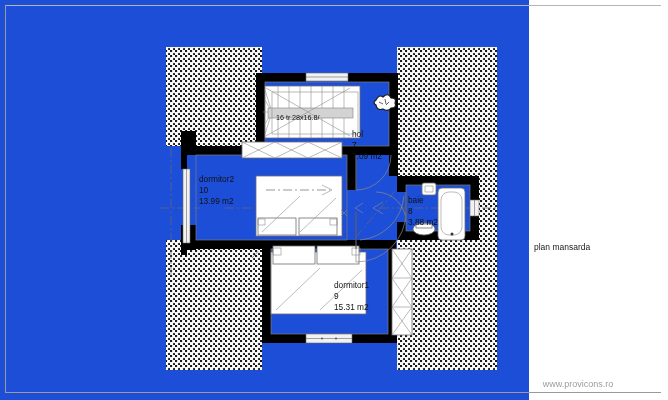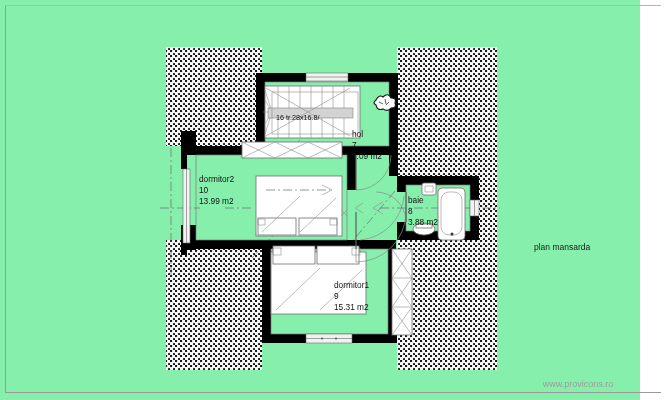--- a/index.html
+++ b/index.html
@@ -8,23 +8,23 @@
     background: #ffffff;
   }
   body {
     width: 668px;
     height: 400px;
     overflow: hidden;
     font-family: "Liberation Sans", sans-serif;
   }
   #page {
     position: relative;
-    width: 640px;
+    width: 529px;
     height: 400px;
-    background: #86efac;
+    background: #1d4ed8;
   }
   #frame-border {
     position: absolute;
     left: 5px;
     top: 5px;
     width: 656px;
     height: 388px;
     border-left: 1px solid #9a9a9a;
     border-top: 1px solid #b5b5b5;
     border-right: 0;

